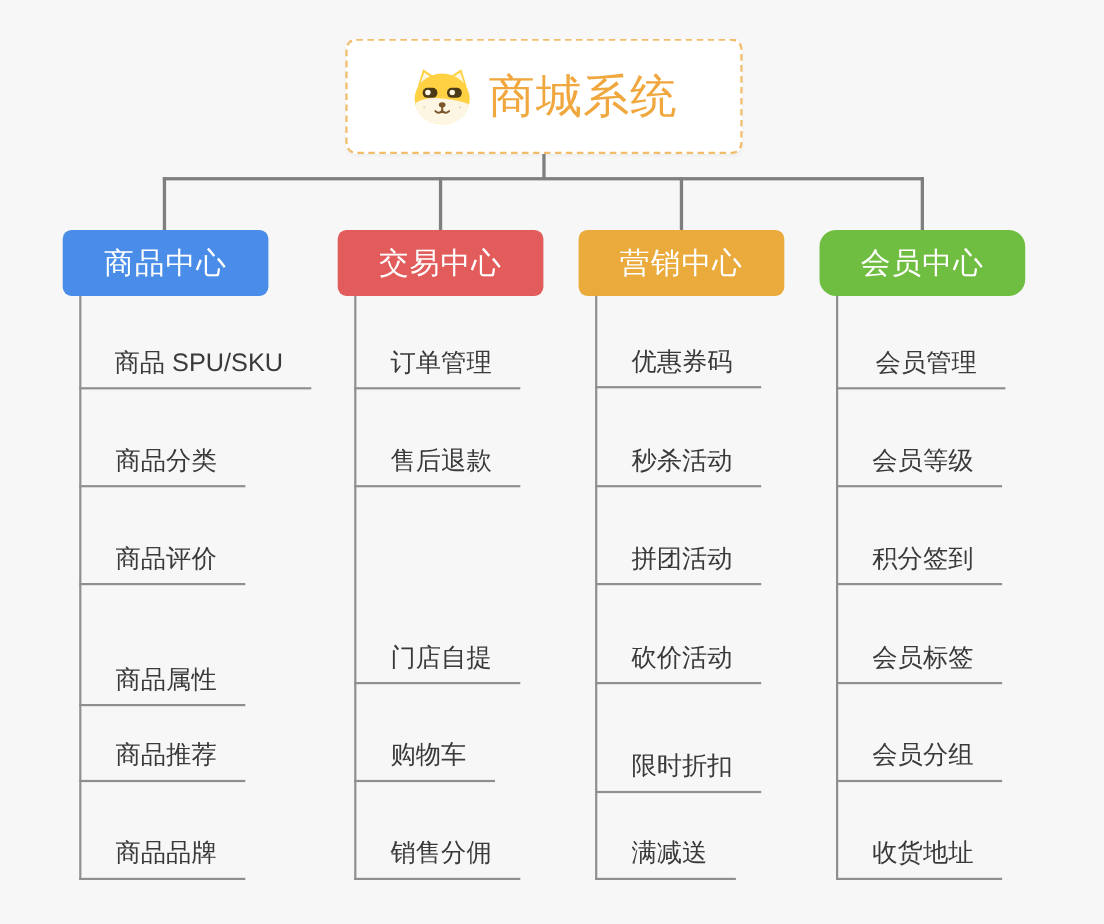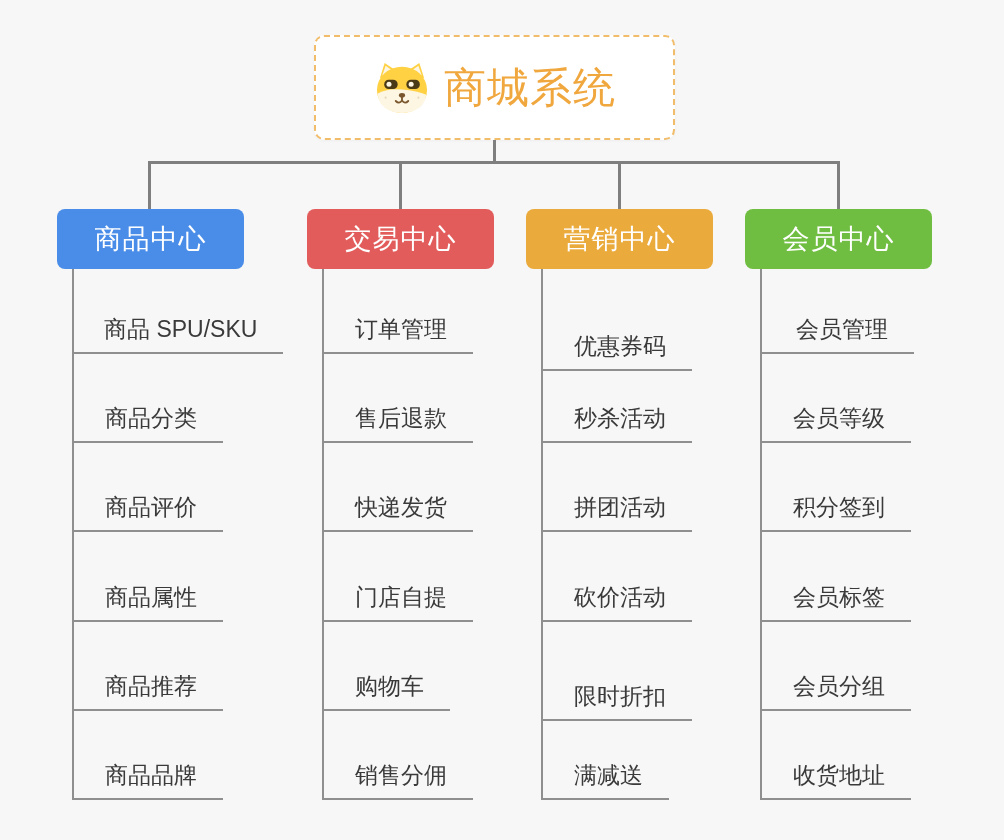--- a/index.html
+++ b/index.html
@@ -76,49 +76,48 @@
   <div class="conn conn-drop conn-drop-1"></div>
   <div class="conn conn-drop conn-drop-2"></div>
   <div class="conn conn-drop conn-drop-3"></div>
 
   <div class="branch branch-0">
     <div class="branch-header" style="background: rgb(74, 141, 232);">商品中心</div>
     <div class="branch-stem"></div>
   <div class="child-item" style="top: 145px; padding-left: 32px;">商品 SPU/SKU</div>
       <div class="child-item" style="top: 234px;">商品分类</div>
       <div class="child-item" style="top: 323px;">商品评价</div>
-      <div class="child-item" style="top: 413px;">商品属性</div>
+      <div class="child-item" style="top: 433px;">商品属性</div>
       <div class="child-item" style="top: 502px;">商品推荐</div>
       <div class="child-item" style="top: 591px;">商品品牌</div>
     </div>
 
   <div class="branch branch-1">
     <div class="branch-header" style="background: rgb(226, 92, 92);">交易中心</div>
     <div class="branch-stem"></div>
   <div class="child-item" style="top: 145px; text-align: right;">订单管理</div>
       <div class="child-item" style="top: 234px;">售后退款</div>
-      <div class="child-item" style="top: 323px;">快递发货</div>
       <div class="child-item" style="top: 413px;">门店自提</div>
       <div class="child-item" style="top: 502px;">购物车</div>
       <div class="child-item" style="top: 591px;">销售分佣</div>
     </div>
 
   <div class="branch branch-2">
     <div class="branch-header" style="background: rgb(234, 170, 60);">营销中心</div>
     <div class="branch-stem"></div>
-  <div class="child-item" style="top: 162px; font-family: Liberation Mono, monospace;">优惠券码</div>
+  <div class="child-item" style="top: 144px; font-family: Liberation Mono, monospace;">优惠券码</div>
       <div class="child-item" style="top: 234px;">秒杀活动</div>
       <div class="child-item" style="top: 323px;">拼团活动</div>
       <div class="child-item" style="top: 413px;">砍价活动</div>
       <div class="child-item" style="top: 485px; margin-top: 27px;">限时折扣</div>
       <div class="child-item" style="top: 591px;">满减送</div>
     </div>
 
   <div class="branch branch-3">
-    <div class="branch-header" style="background: rgb(112, 190, 65);">会员中心</div>
+    <div class="branch-header" style="background: rgb(112, 190, 65); border-radius: 15px;">会员中心</div>
     <div class="branch-stem"></div>
   <div class="child-item" style="top: 145px; padding-left: 36px;">会员管理</div>
       <div class="child-item" style="top: 234px;">会员等级</div>
       <div class="child-item" style="top: 323px;">积分签到</div>
       <div class="child-item" style="top: 413px;">会员标签</div>
       <div class="child-item" style="top: 502px;">会员分组</div>
       <div class="child-item" style="top: 591px;">收货地址</div>
     </div>
 
 </div>

